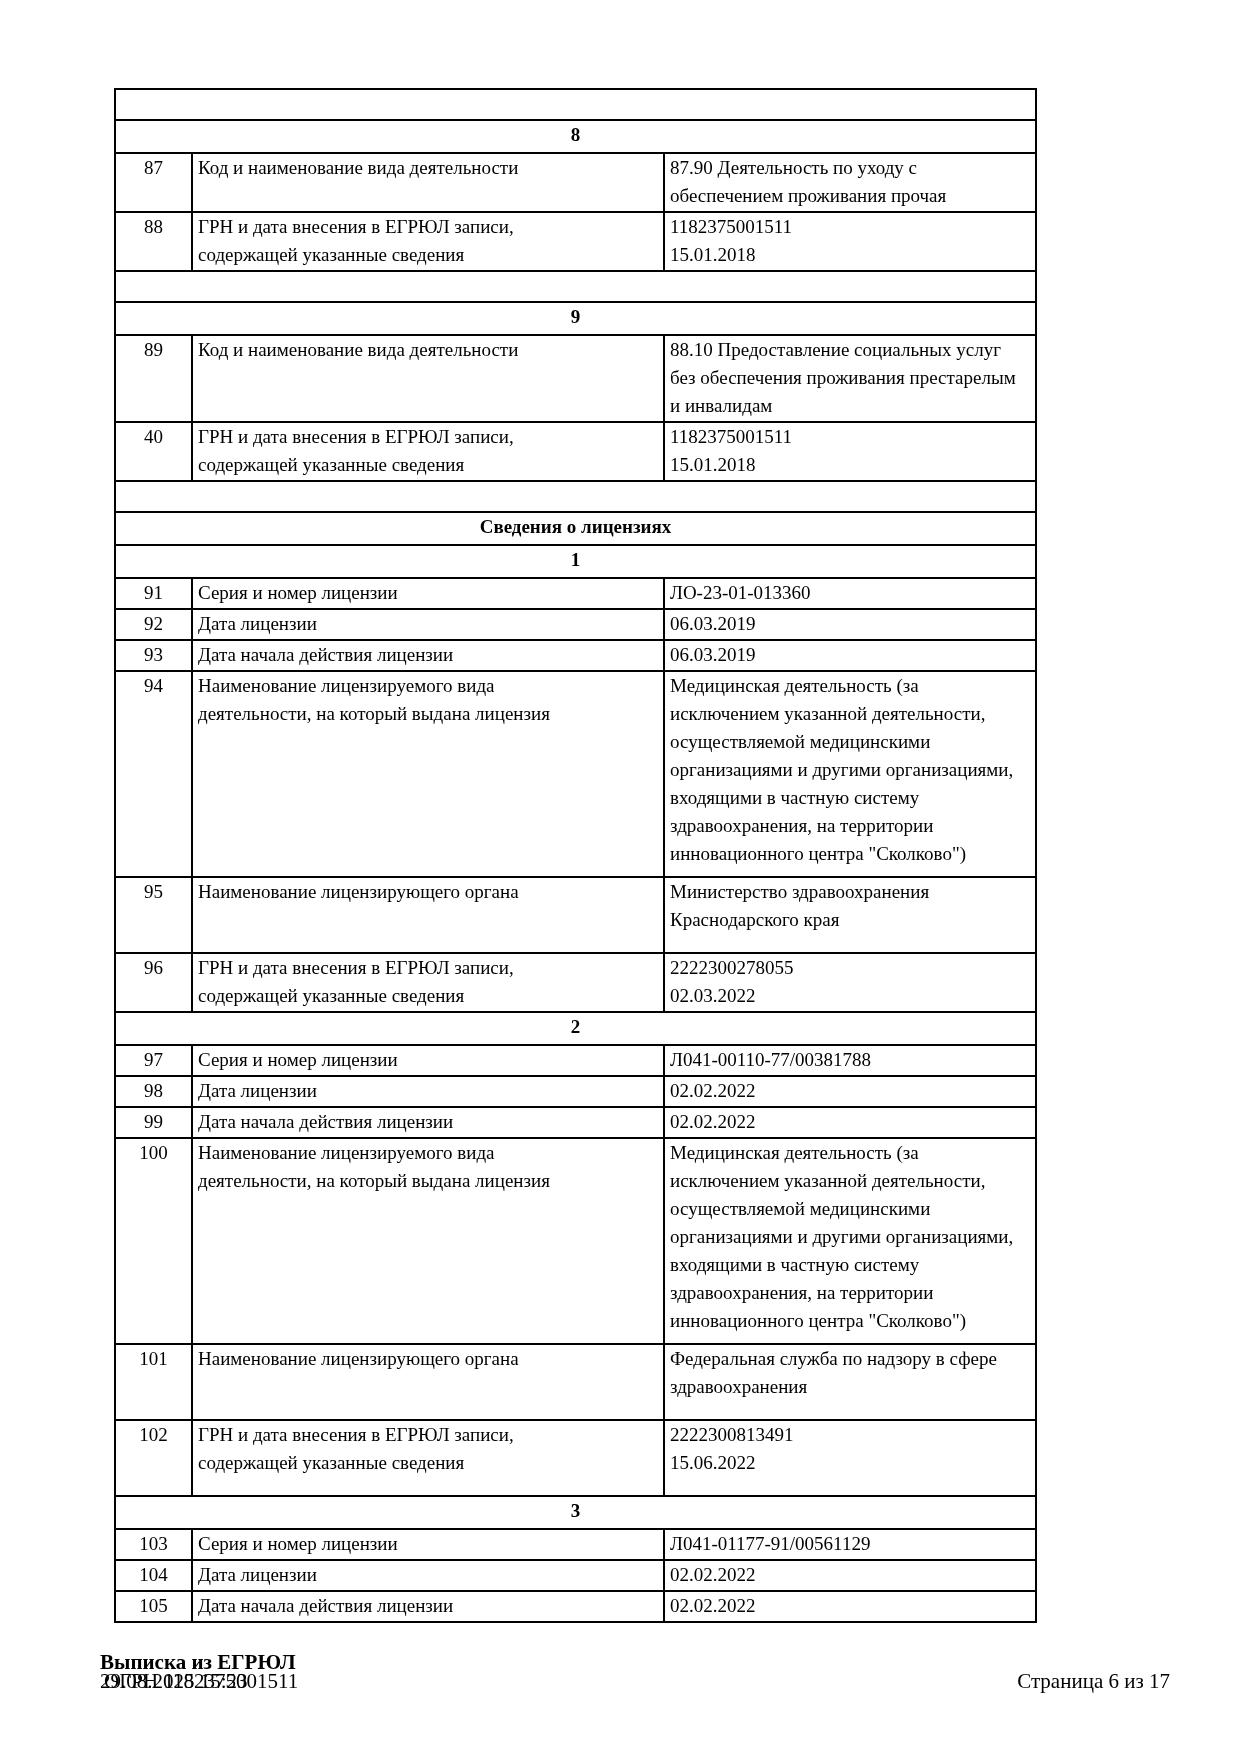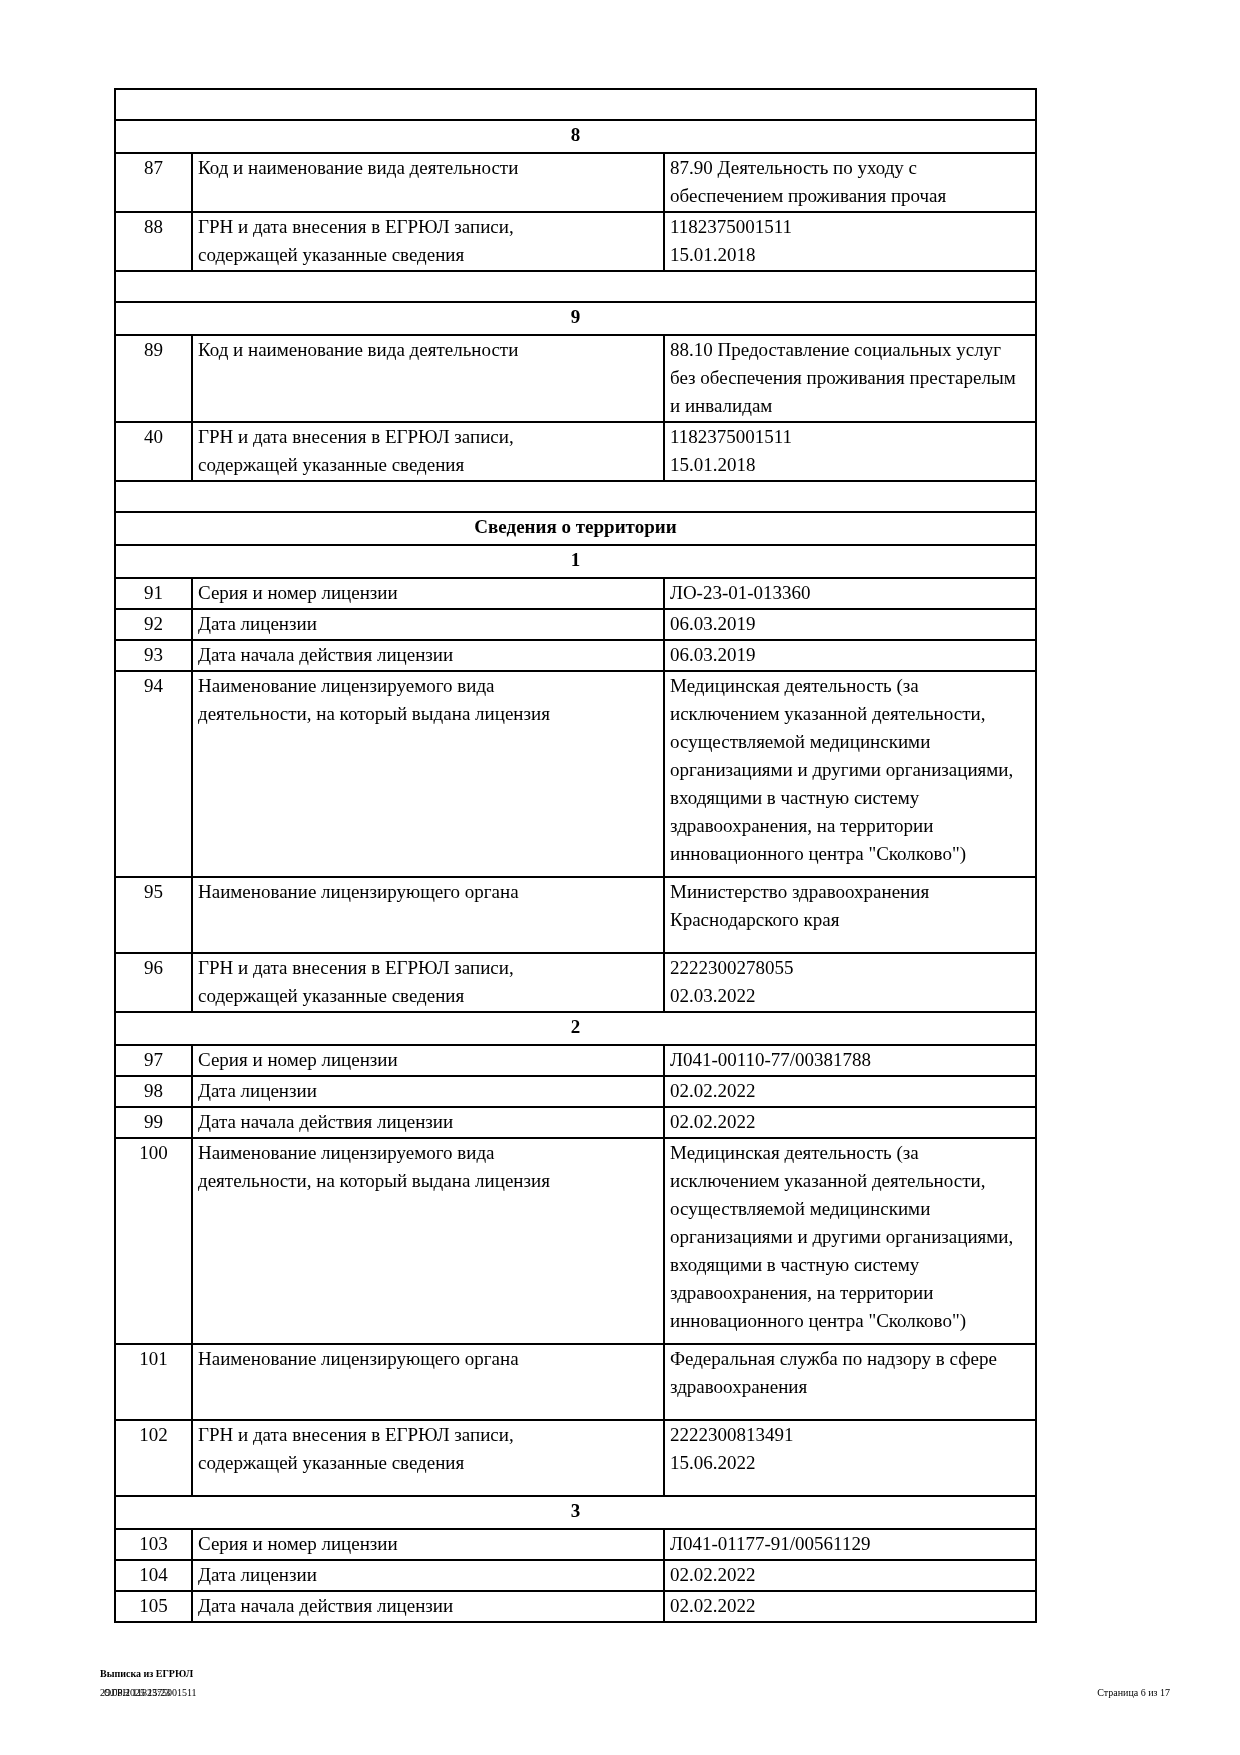--- a/index.html
+++ b/index.html
@@ -34,21 +34,21 @@
   tr.rh30  { height:30px; }
   tr.rh31  { height:31px; }
   tr.rh33  { height:33px; }
   tr.rh58  { height:58px; }
   tr.rh60  { height:76px; }
   tr.rh86  { height:86px; }
   tr.rh210 { height:206px; }
 
   .footer {
     position:absolute; left:100px; right:70px; top:1655px;
-    font-size:10px; line-height:15px;margin-top:11px;
+    font-size:21px; line-height:15px;
   }
   .f-title { font-weight:bold; }
   .f-line  { position:relative; margin-top:4px; height:16px;text-decoration:underline; }
   .f-left  { position:absolute; left:0; }
   .f-center{ position:absolute; left:4px; right:0; text-align:left; }
   .f-right { position:absolute; right:0; }
 </style>
 </head>
 <body>
 
@@ -104,21 +104,21 @@
 содержащей указанные сведения</td>
         <td class="c-value">1182375001511
 15.01.2018</td>
       </tr>
 
       <tr class="rh31">
           <td class="c-spacer" colspan="3"></td>
         </tr>
 
       <tr class="rh33">
-          <td class="c-head" colspan="3">Сведения о территории</td>
+          <td class="c-head" colspan="3">Сведения о лицензиях</td>
         </tr>
 
       <tr class="rh33">
           <td class="c-head" colspan="3">1</td>
         </tr>
 
       <tr class="rh30">
         <td class="c-num">91</td>
         <td class="c-label">Серия и номер лицензии</td>
         <td class="c-value">ЛО-23-01-013360</td>

